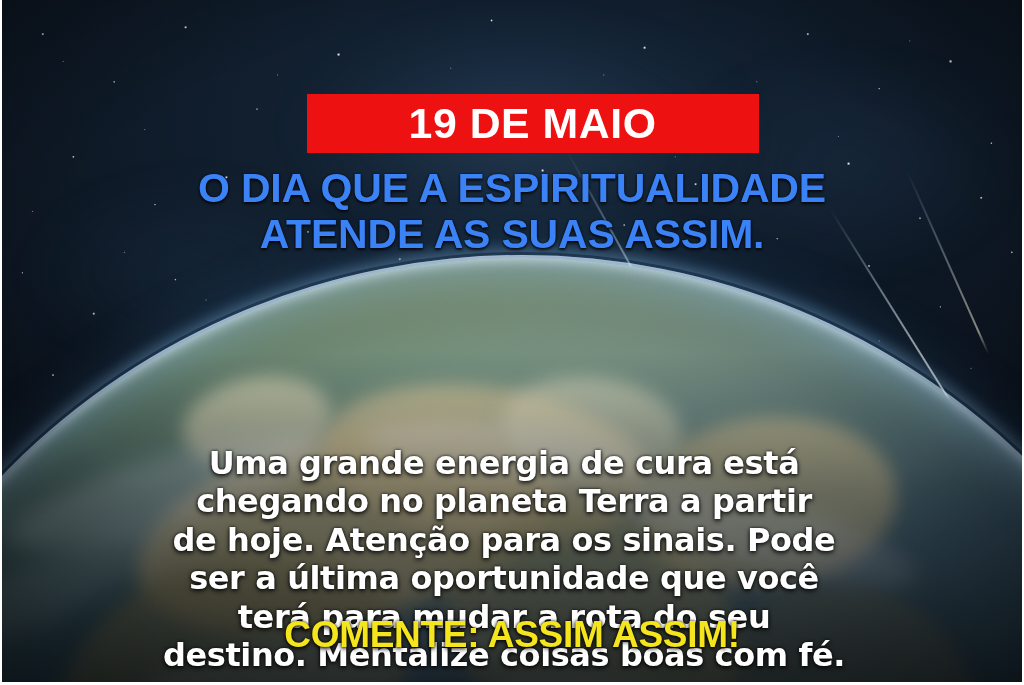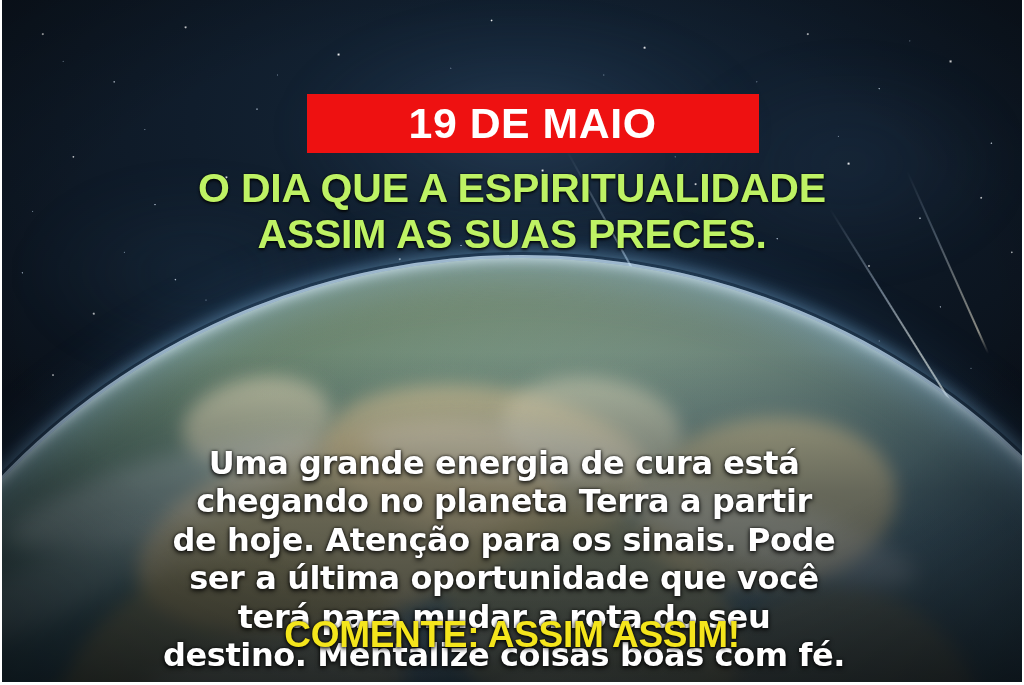--- a/index.html
+++ b/index.html
@@ -326,23 +326,23 @@
     <div id="earth-shade"></div>
     <div id="corner-shade"></div>
   </div>
 
   <div id="content">
 
     <div id="date-banner" style="background: rgb(238, 17, 17);">
       <span class="txt" style="color: rgb(255, 255, 255);">19 DE MAIO</span>
     </div>
 
-    <div id="headline" style="color: #bef264; text-align: center;">
+    <div id="headline" style="color: #3b82f6; text-align: center;">
       <span class="hl" style="display: inline-block; white-space: nowrap;">O DIA QUE A ESPIRITUALIDADE</span><br>
-      <span class="hl" style="display: inline-block; white-space: nowrap;">ASSIM AS SUAS PRECES.</span>
+      <span class="hl" style="display: inline-block; white-space: nowrap;">ATENDE AS SUAS ASSIM.</span>
     </div>
 
     <div id="body-copy" style="color: rgb(255, 255, 255);">
       <span class="ln" style="display: inline-block; white-space: nowrap;">Uma grande energia de cura está</span>
       <span class="ln" style="display: inline-block; white-space: nowrap;">chegando no planeta Terra a partir</span>
       <span class="ln" style="display: inline-block; white-space: nowrap;">de hoje. Atenção para os sinais. Pode</span>
       <span class="ln" style="display: inline-block; white-space: nowrap;">ser a última oportunidade que você</span>
       <span class="ln" style="display: inline-block; white-space: nowrap;">terá para mudar a rota do seu</span>
       <span class="ln" style="display: inline-block; white-space: nowrap;">destino. Mentalize coisas boas com fé.</span>
     </div>

